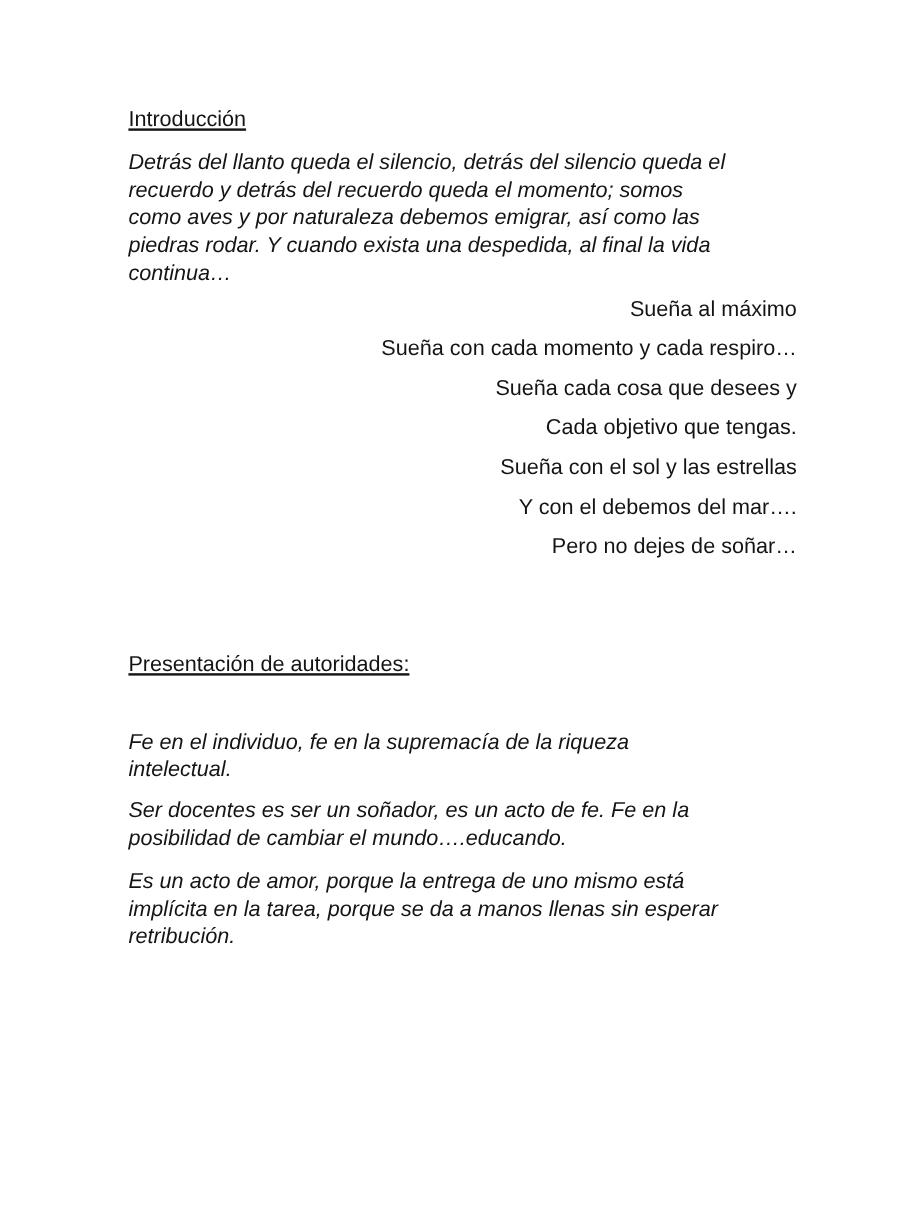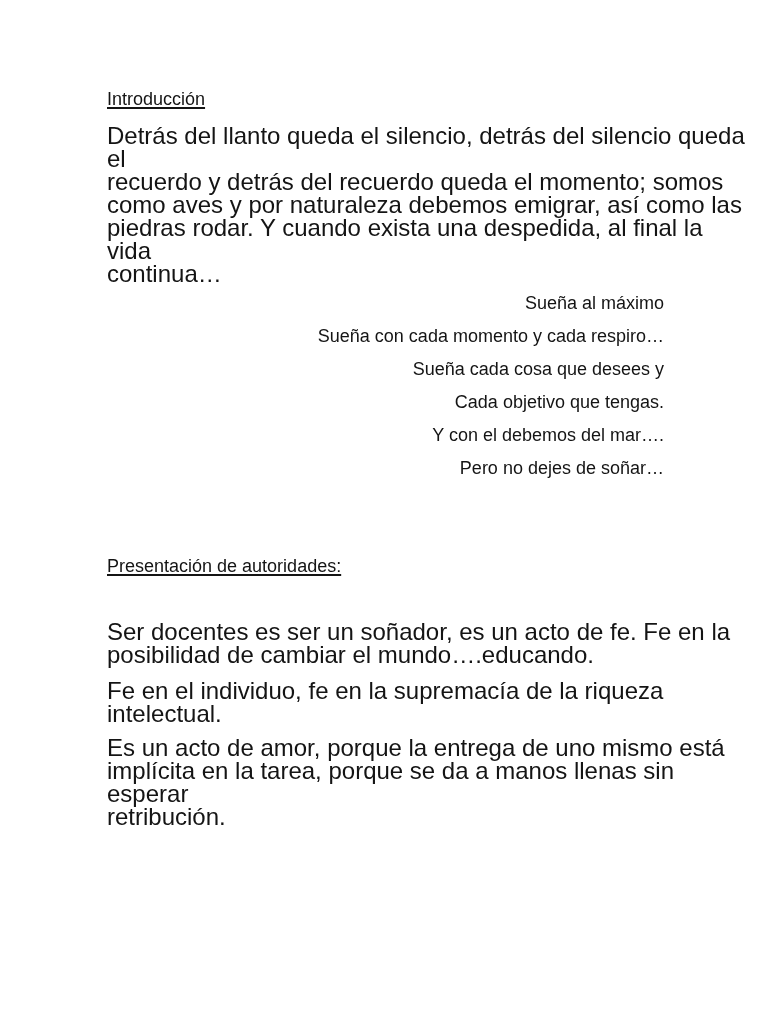--- a/index.html
+++ b/index.html
@@ -33,25 +33,26 @@
     text-decoration: underline;
     text-underline-offset: 2px;
     text-decoration-thickness: 1.5px;
     margin: 0 0 13px 0;
     white-space: nowrap;
   }
   .doc-heading.authorities {
     margin: 75px 0 42px 0;
   }
   .para {
-    font-size: 24px;
+    font-size: 18px;
     line-height: 23px;
     margin: 0;
     white-space: pre-line;
     width: 640px; 
+    font-style: italic;
   }
   .para.intro {
     margin-bottom: 7px;
   }
   .para.p2 {
     margin-bottom: 13px;
   }
   .para.p3 {
     margin-bottom: 11px;
   }
@@ -78,30 +79,31 @@
 recuerdo y detrás del recuerdo queda el momento; somos
 como aves y por naturaleza debemos emigrar, así como las
 piedras rodar. Y cuando exista una despedida, al final la vida
 continua…</p>
 
     <div class="poem">
       <div class="poem-line">Sueña al máximo</div>
       <div class="poem-line">Sueña con cada momento y cada respiro…</div>
       <div class="poem-line">Sueña cada cosa que desees y</div>
       <div class="poem-line">Cada objetivo que tengas.</div>
+      <div class="poem-line">Sueña con el sol y las estrellas</div>
       <div class="poem-line">Y con el debemos del mar….</div>
       <div class="poem-line">Pero no dejes de soñar…</div>
     </div>
 
     <h2 class="doc-heading authorities">Presentación de autoridades:</h2>
 
+    <p class="para p3">Fe en el individuo, fe en la supremacía de la riqueza
+intelectual.</p>
+
     <p class="para p2">Ser docentes es ser un soñador, es un acto de fe. Fe en la
 posibilidad de cambiar el mundo….educando.</p>
-
-    <p class="para p3">Fe en el individuo, fe en la supremacía de la riqueza
-intelectual.</p>
 
     <p class="para p4">Es un acto de amor, porque la entrega de uno mismo está
 implícita en la tarea, porque se da a manos llenas sin esperar
 retribución.</p>
 
   </div>
 </div>
 
 </body></html>

